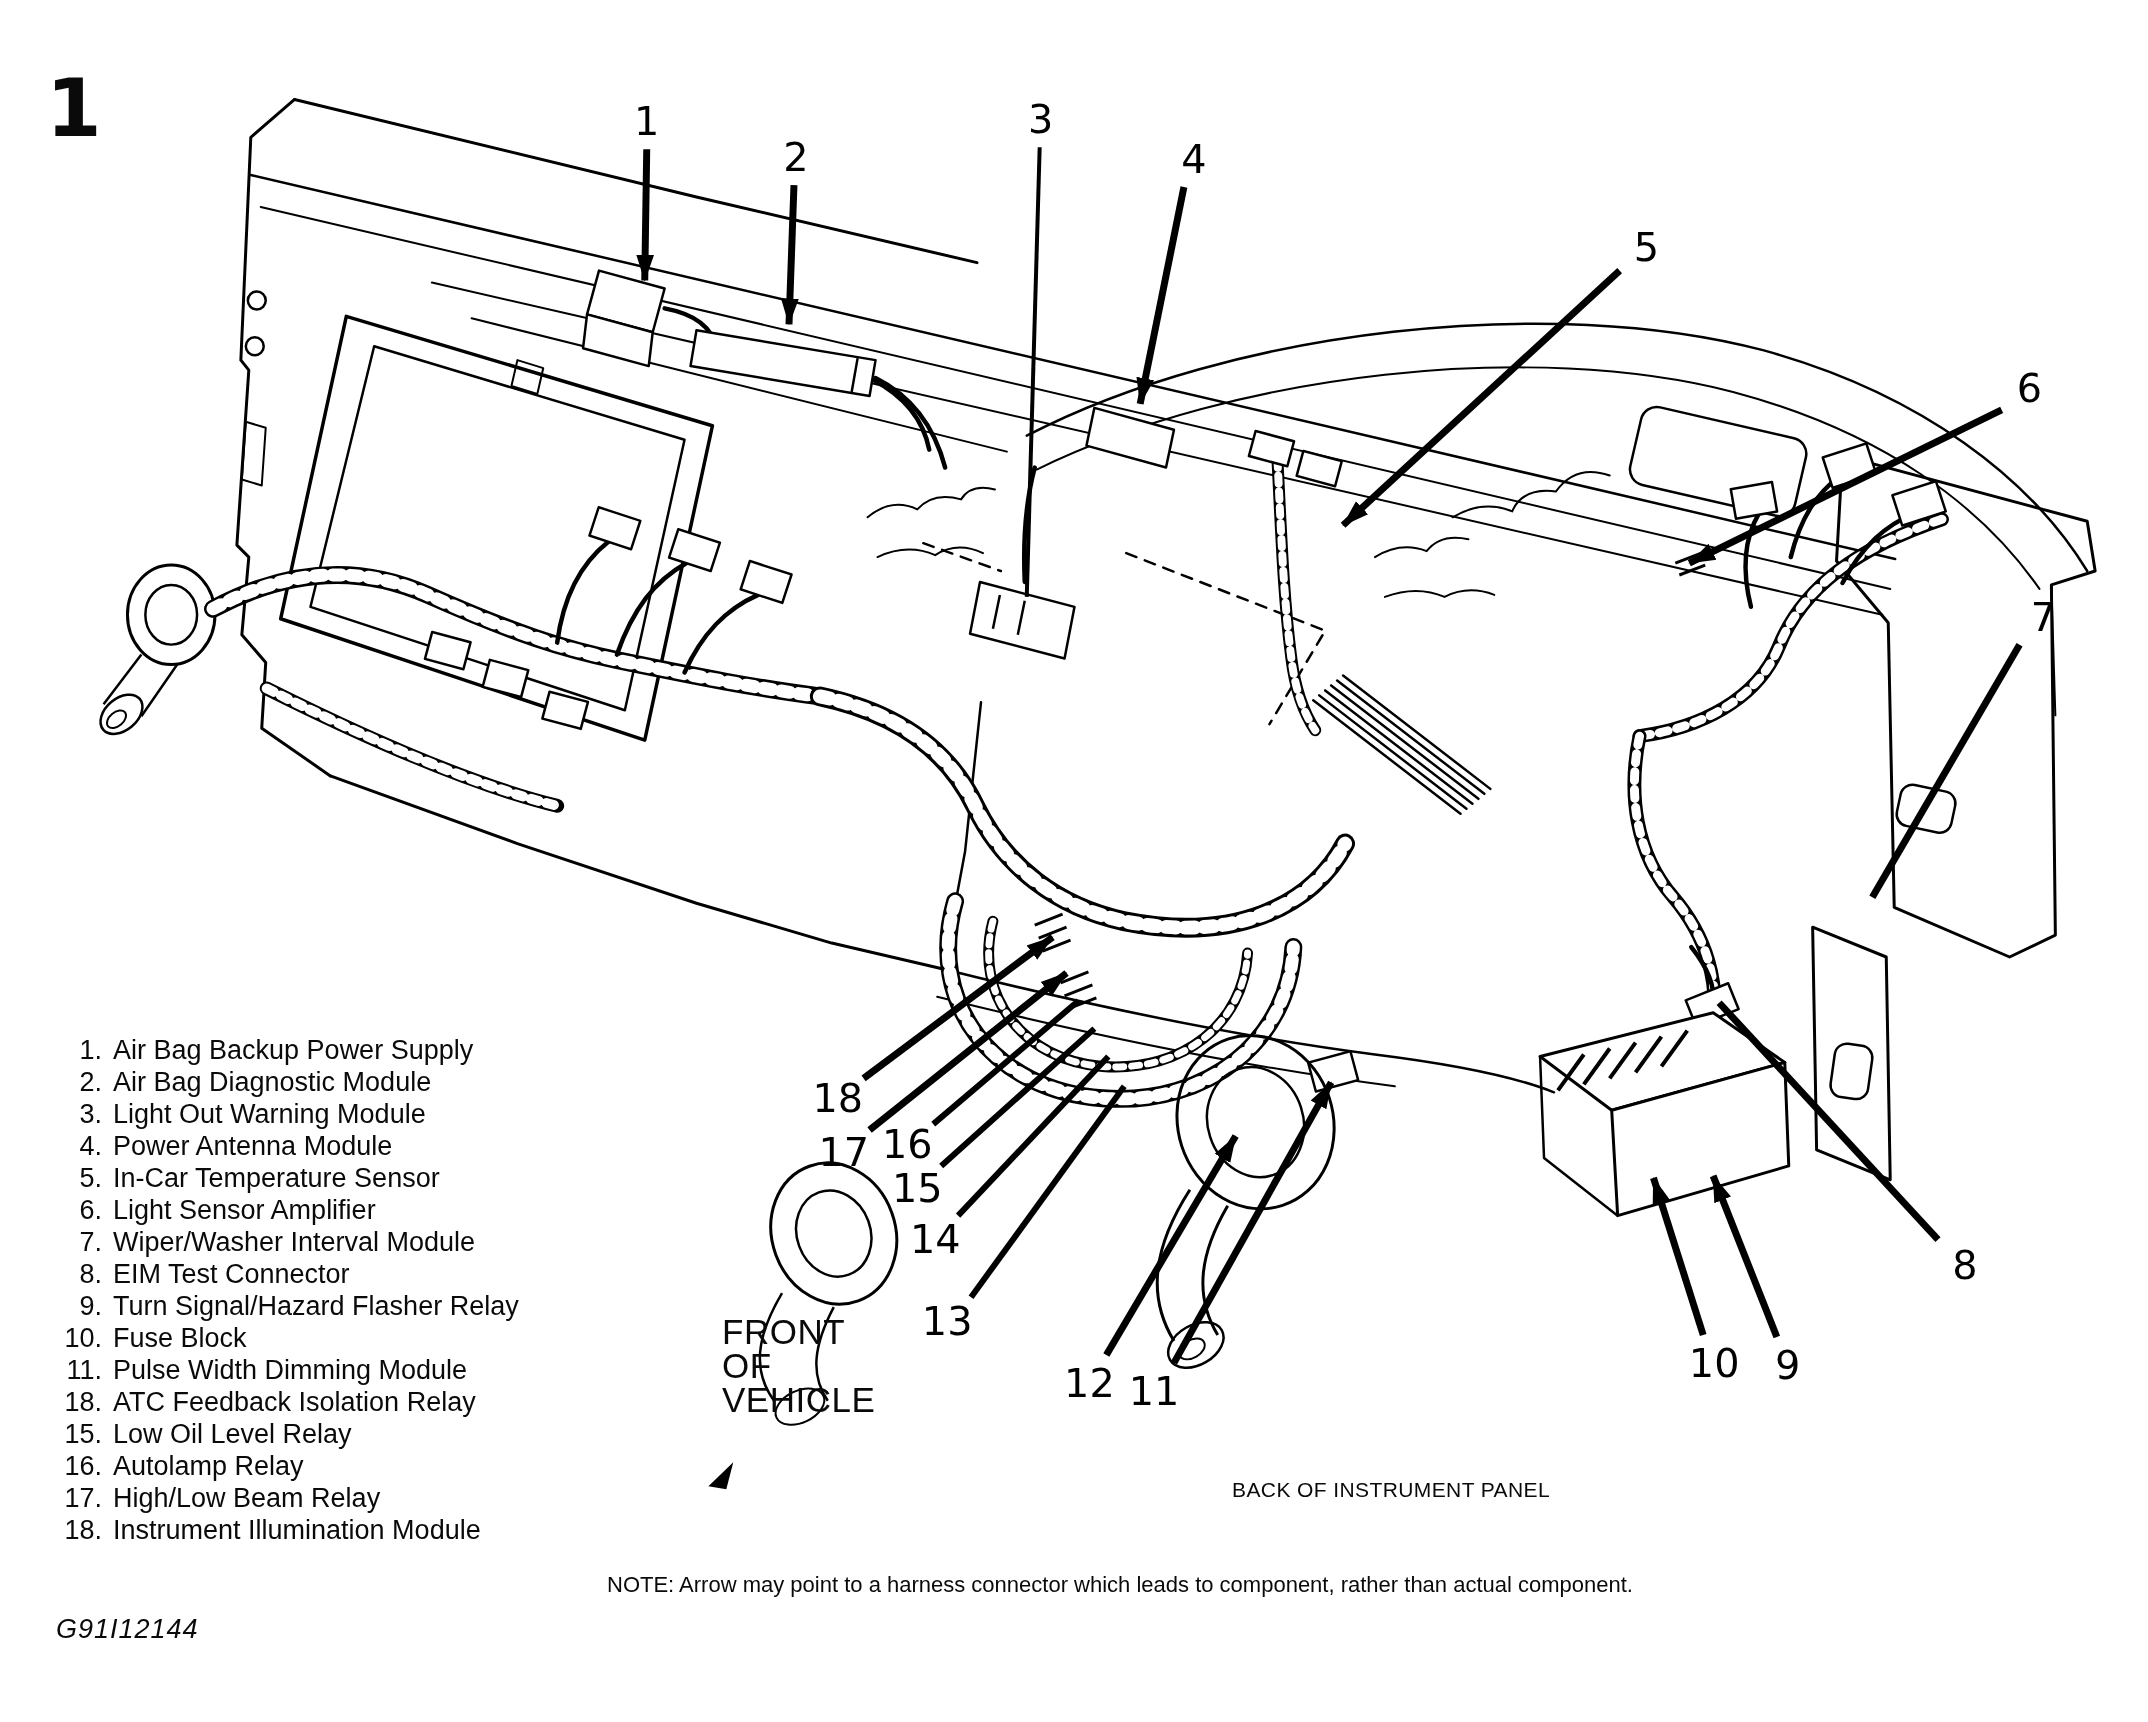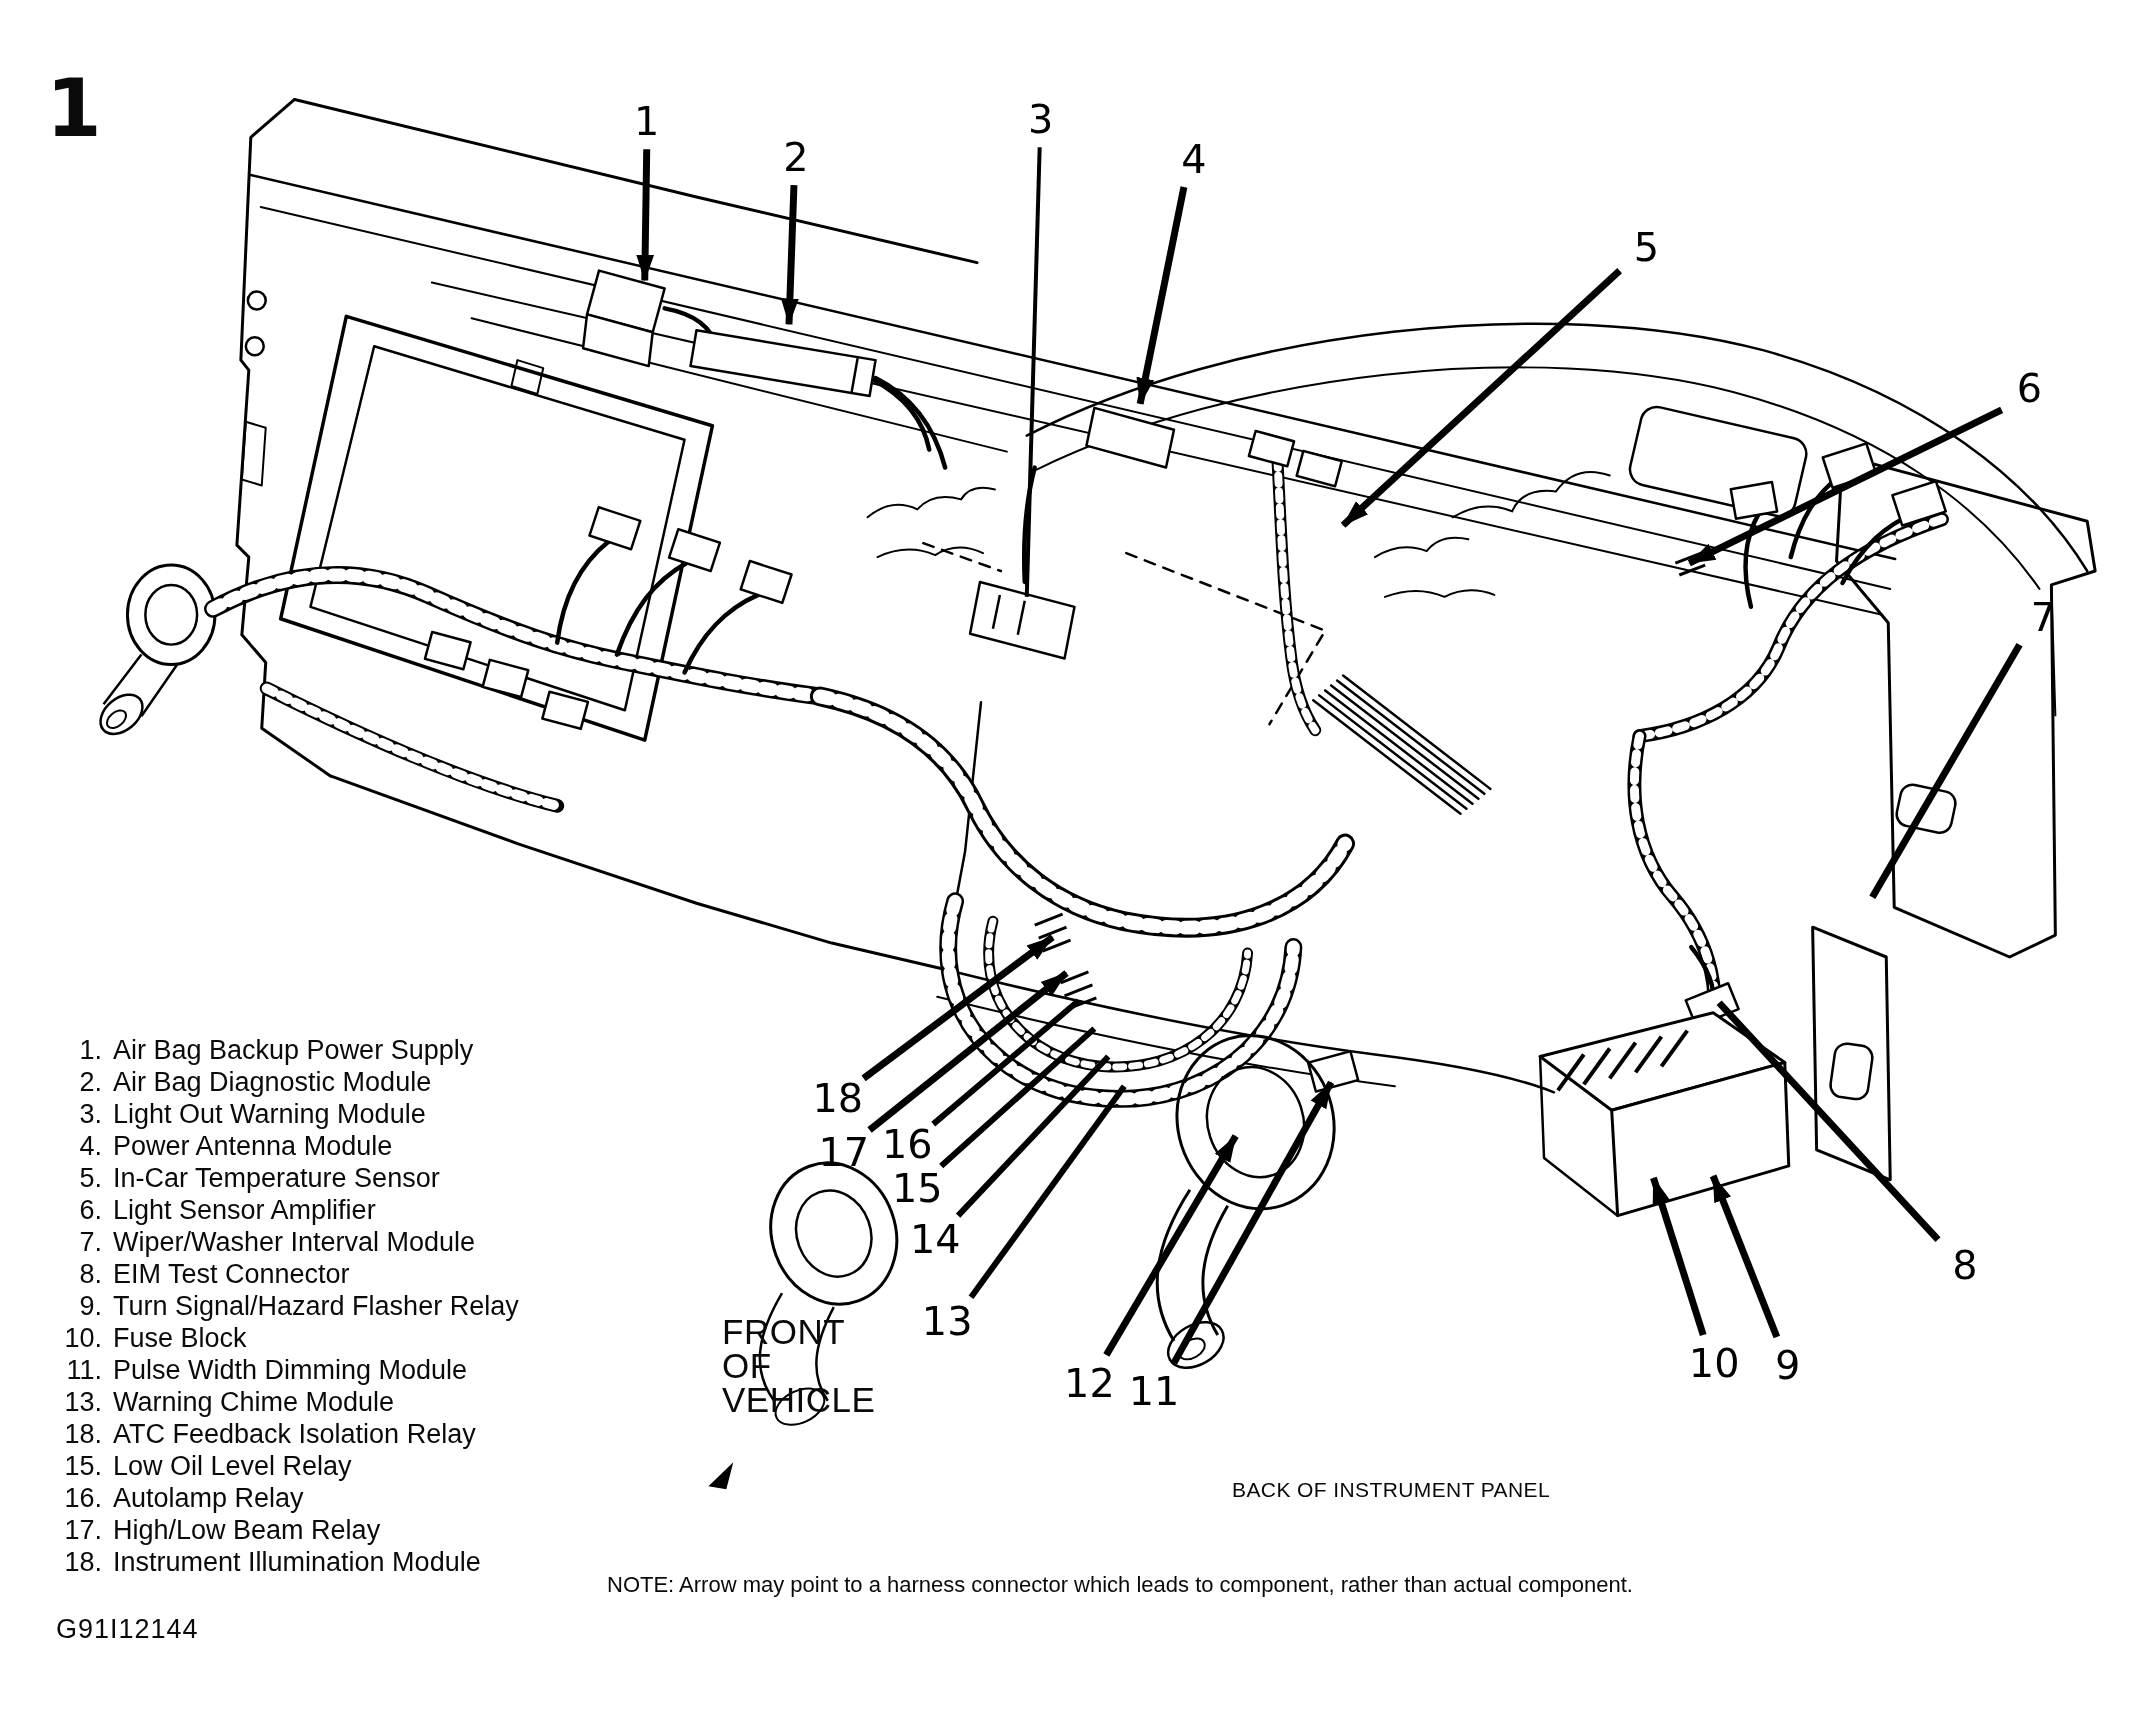--- a/index.html
+++ b/index.html
@@ -12,21 +12,21 @@
     position:absolute;left:46px;top:62px;font-size:80px;font-weight:bold;
     font-family:"DejaVu Sans",sans-serif;letter-spacing:-2px;
   }
   .legend{position:absolute;left:50px;top:1035px;}
   .legend-row{display:flex;height:32px;align-items:baseline;font-size:27px;}
   .legend-num{display:inline-block;width:52px;text-align:right;margin-right:11px;flex:none;}
   .legend-label{white-space:nowrap;}
   .front-label{position:absolute;left:722px;top:1315px;font-size:35px;line-height:34px;letter-spacing:0.5px;}
   .caption{position:absolute;left:1232px;top:1451px;font-size:21px;font-weight:normal;letter-spacing:0.4px;white-space:nowrap;margin-top:27px;}
   .note{position:absolute;left:607px;top:1572px;font-size:22px;white-space:nowrap;}
-  .ref-code{position:absolute;left:56px;top:1614px;font-size:27px;letter-spacing:1px;}
+  .ref-code{position:absolute;left:56px;top:1614px;font-size:27px;letter-spacing:1px;font-style:italic;}
   .leader{stroke:#000;fill:none;}
   .callout-num{
     font-family:"DejaVu Sans",sans-serif;font-size:40px;fill:#000;
     text-anchor:middle;dominant-baseline:central;
   }
 </style>
 </head>
 <body>
 
 <div id="canvas">
@@ -263,24 +263,20 @@
       </div>
       <div class="legend-row">
         <span class="legend-num">10.</span>
         <span class="legend-label">Fuse Block</span>
       </div>
       <div class="legend-row">
         <span class="legend-num">11.</span>
         <span class="legend-label">Pulse Width Dimming Module</span>
       </div>
       <div class="legend-row">
-        <span class="legend-num">13.</span>
-        <span class="legend-label">Warning Chime Module</span>
-      </div>
-      <div class="legend-row">
         <span class="legend-num">18.</span>
         <span class="legend-label">ATC Feedback Isolation Relay</span>
       </div>
       <div class="legend-row">
         <span class="legend-num">15.</span>
         <span class="legend-label">Low Oil Level Relay</span>
       </div>
       <div class="legend-row">
         <span class="legend-num">16.</span>
         <span class="legend-label">Autolamp Relay</span>

